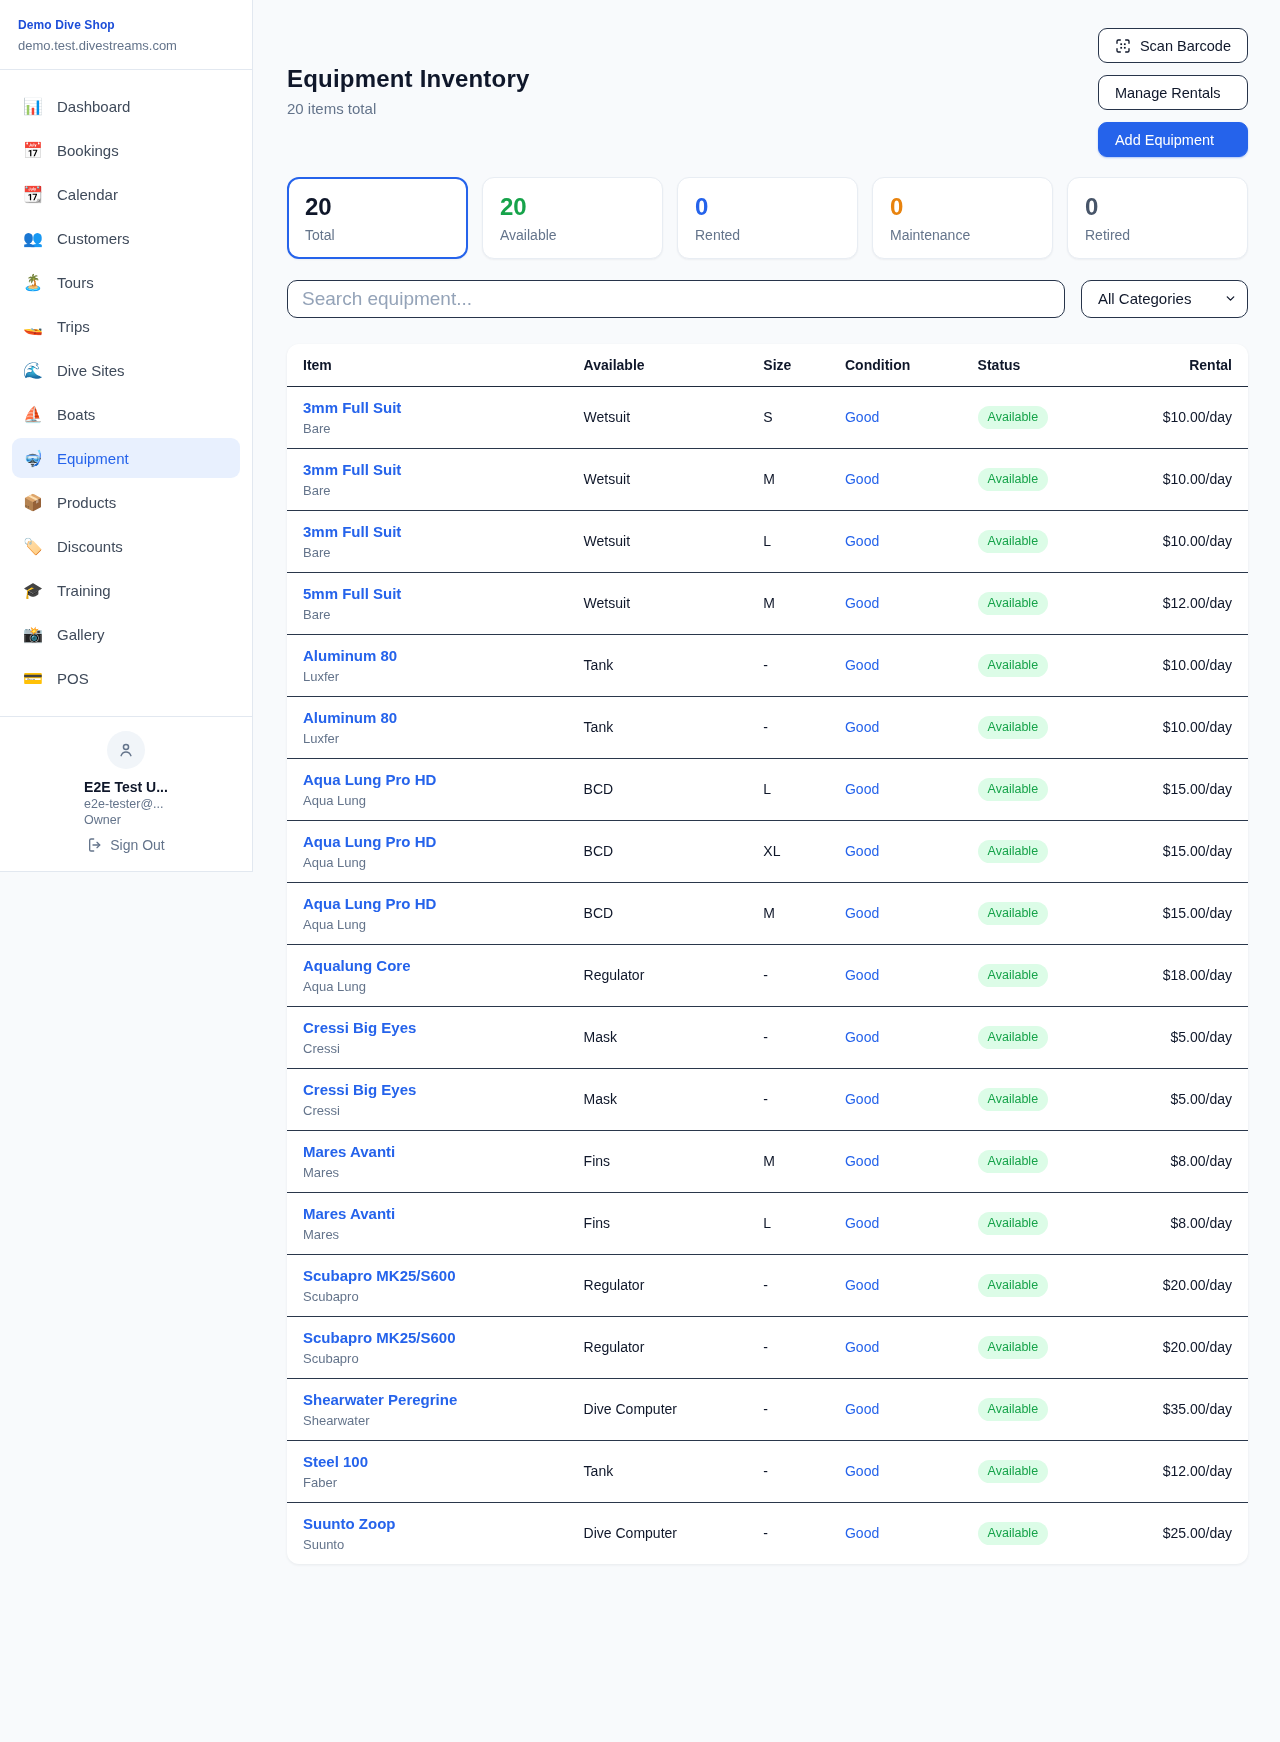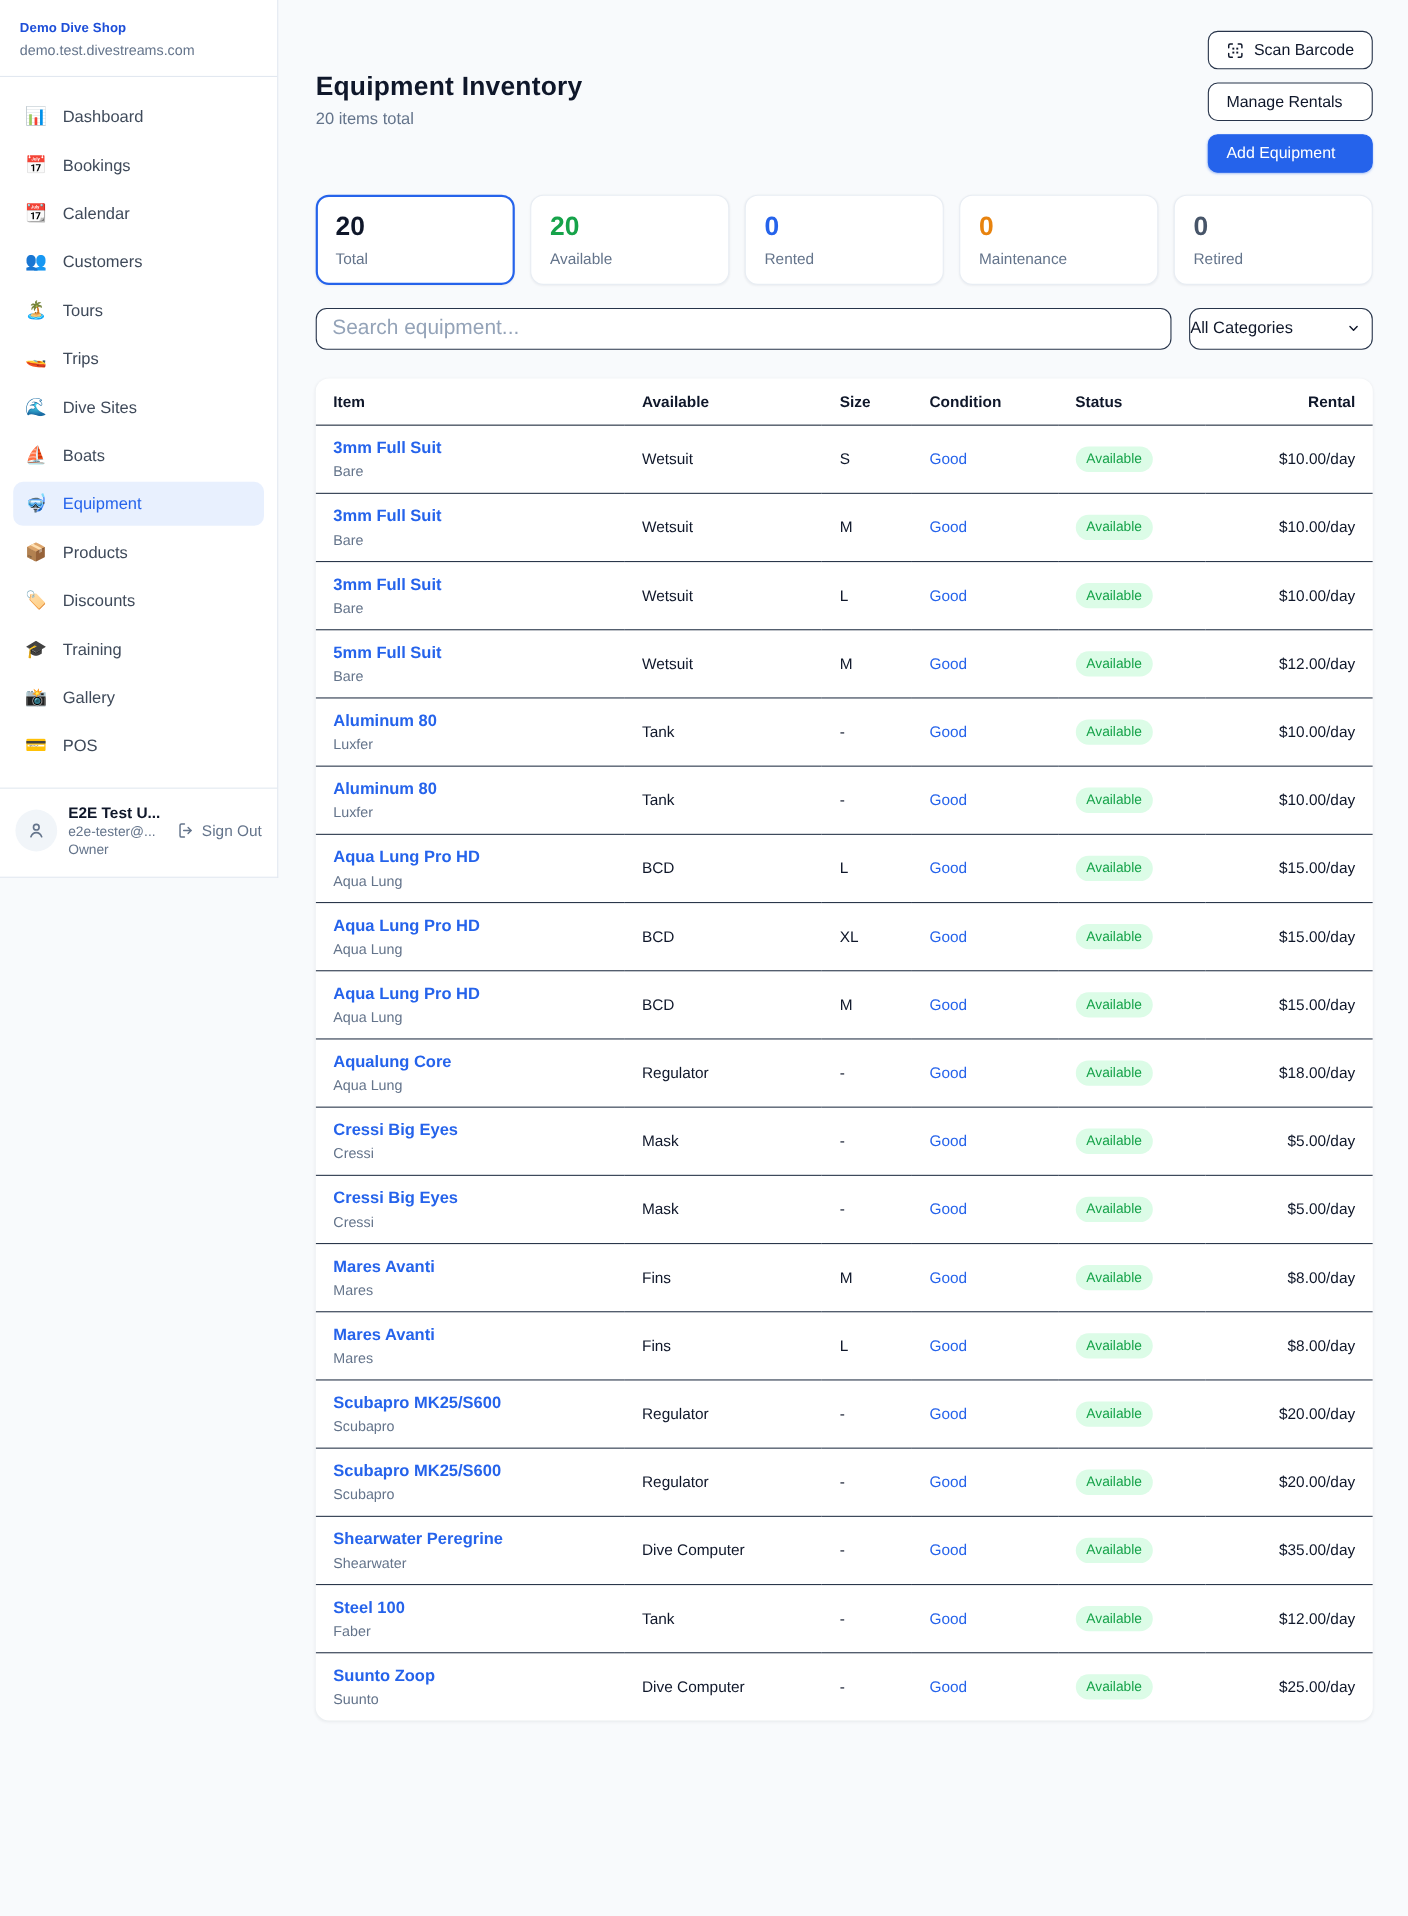--- a/index.html
+++ b/index.html
@@ -18,21 +18,21 @@
   .brand-name { color:#1d4ed8; font-size:12px; font-weight:bold; letter-spacing:.1px; }
   .brand-domain { color:#64748b; font-size:13px; margin-top:6px; }
   .nav { padding:16px 12px 18px; display:flex; flex-direction:column; gap:4px; }
   .nav-item {
     display:flex; align-items:center; gap:13px; height:40px; padding:0 10px;
     border-radius:9px; color:#3f4a5a; font-size:15px; cursor:pointer; text-decoration:none;
   }
   .nav-item.active { background:#e8f0fe; color:#2563eb; font-weight:500; }
   .nav-icon { width:22px; font-size:16px; text-align:center; flex:0 0 22px; }
   .user-box {
-    border-top:1px solid #e2e8f0; padding:14px 14px 8px; display:flex; align-items:center; gap:10px;
+    border-top:1px solid #e2e8f0; padding:14px 14px 8px; display:flex; align-items:center; gap:10px;flex-direction:column;
   }
   .avatar {
     width:38px; height:38px; border-radius:50%; background:#f1f5f9; flex:0 0 38px;
     display:flex; align-items:center; justify-content:center;
   }
   .user-meta { flex:1; min-width:0; }
   .user-name { font-size:14px; font-weight:bold; color:#0f172a; white-space:nowrap; }
   .user-email, .user-role { font-size:12.5px; color:#64748b; margin-top:2px; white-space:nowrap; }
   .signout { display:flex; align-items:center; gap:7px; color:#64748b; font-size:14px; cursor:pointer; white-space:nowrap; }
   
@@ -59,21 +59,21 @@
   
   .filters { display:flex; gap:16px; margin-top:21px; align-items:center; }
   .search-input {
     flex:1; height:38px; border:1px solid #27344a; border-radius:10px; background:#fff;
     padding:0 14px; font-size:19px; font-family:inherit; color:#0f172a; outline:none;
   }
   .search-input::placeholder { color:#94a3b8; }
   .select-wrap { position:relative; width:167px; flex:0 0 167px; }
   .select-wrap select {
     width:100%; height:38px; border:1px solid #27344a; border-radius:10px; background:#fff;
-    padding:0 30px 0 0; font-size:15px; font-family:inherit; color:#0f172a;
+    padding:0 30px 0 16px; font-size:15px; font-family:inherit; color:#0f172a;
     appearance:none; -webkit-appearance:none; outline:none; cursor:pointer;
   }
   .select-chevron { position:absolute; right:11px; top:12px; pointer-events:none; }
   
   .table-card {
     margin-top:26px; background:#fff; border-radius:12px; overflow:hidden;
     box-shadow:0 1px 3px rgba(15,23,42,.07);
   }
   table { width:100%; border-collapse:collapse; }
   th {

